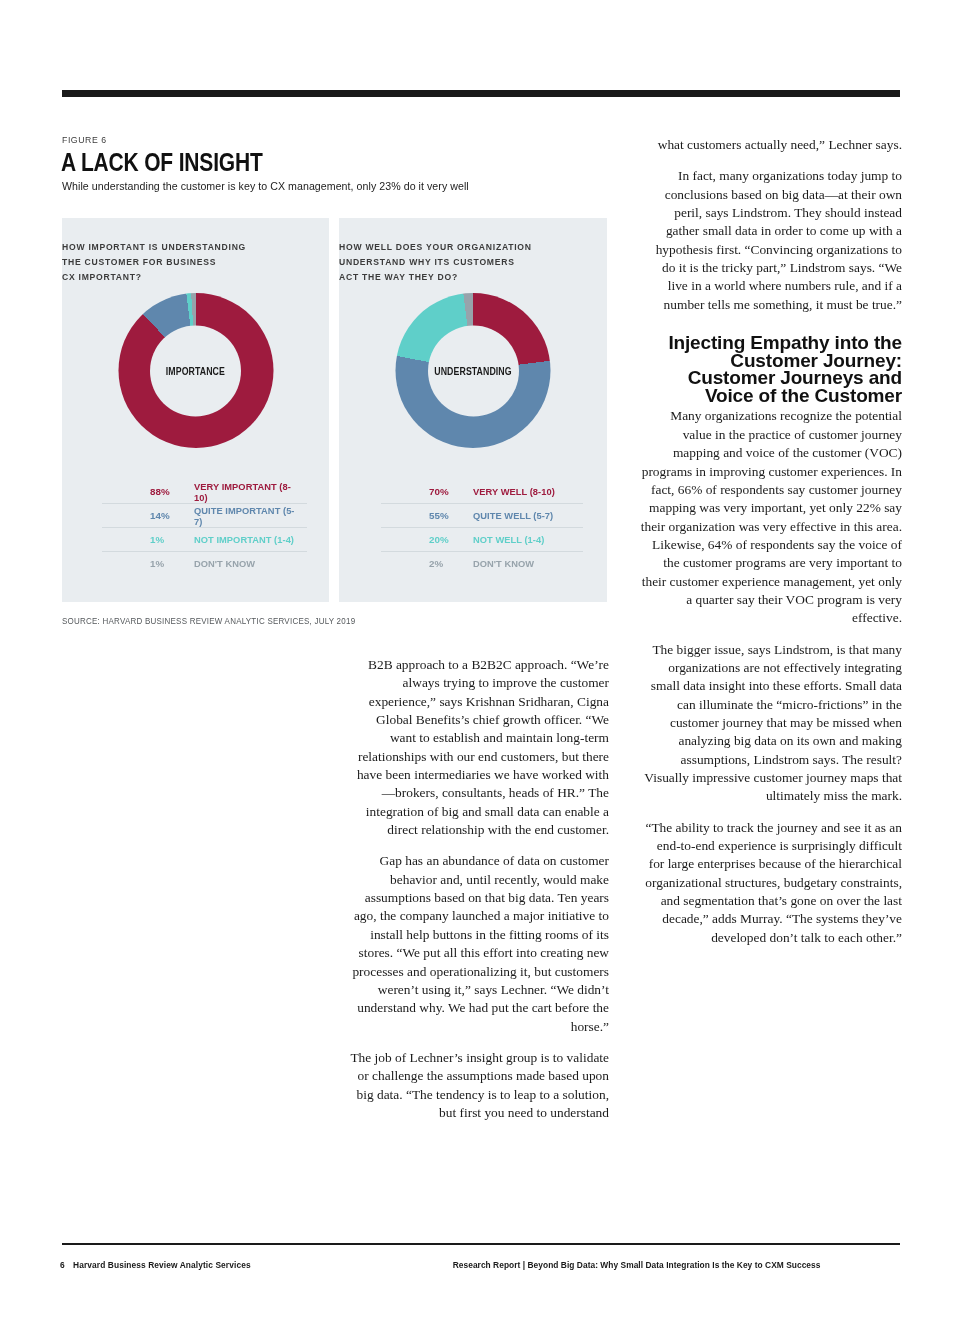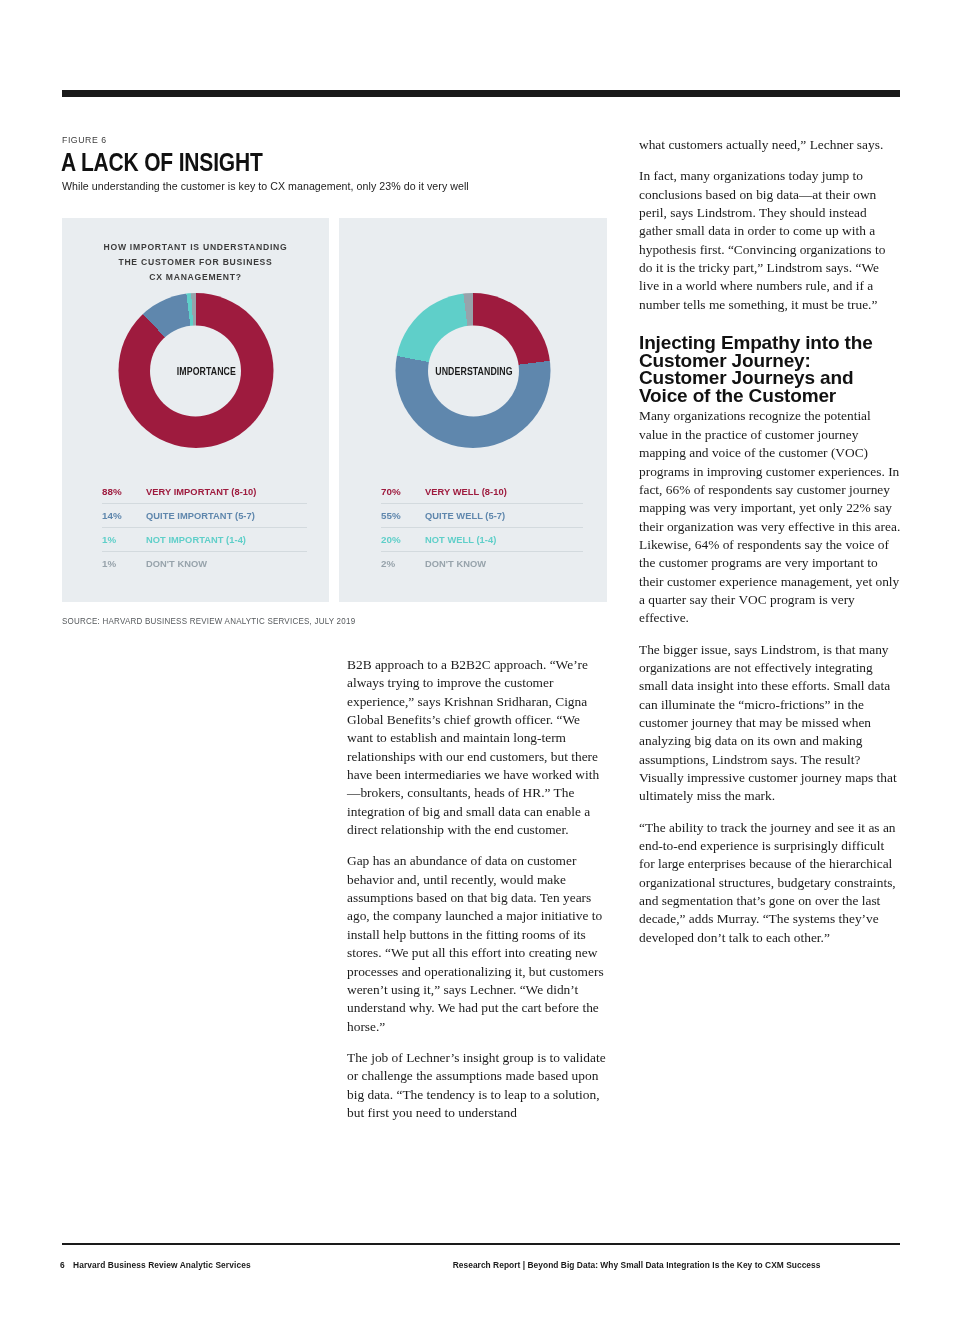--- a/index.html
+++ b/index.html
@@ -85,21 +85,20 @@
     background: #e9edf0;
   }
   .panel-a { left: 0px;   width: 267px; }
   .panel-b { left: 277px; width: 268px; }
 
   .panel-q {
     position: absolute;
     left: 0;
     right: 0;
     top: 22px;
-    text-align: center;
     font-family: "Liberation Sans", sans-serif;
     font-size: 8.6px;
     font-weight: 600;
     letter-spacing: 0.75px;
     line-height: 15px;
     color: #3b3b3b;
   }
 
   .donut-wrap {
     position: absolute;
@@ -119,21 +118,21 @@
     position: absolute;
     left: 50%;
     top: 50%;
     transform: translate(-50%, -50%);
     width: 91px;
     height: 91px;
     border-radius: 50%;
     background: #e9edf0;
     display: flex;
     align-items: center;
-    justify-content: flex-end;
+    justify-content: center;
   }
   .donut-hole span {
     font-family: "Liberation Sans", sans-serif;
     font-size: 10.2px;
     font-weight: 700;
     letter-spacing: 0.1px;
     color: #1a1a1a;
     transform: scaleX(0.86);
     white-space: nowrap;
   }
@@ -154,20 +153,21 @@
     border-bottom: 1px solid #d3dade;
     font-family: "Liberation Sans", sans-serif;
     font-weight: 700;
     font-size: 9.8px;
   }
   .legend-row:last-child { border-bottom: none; }
   .lg-val {
     width: 44px;
     flex: 0 0 44px;
     letter-spacing: 0px;
+    margin-left: 48px;
   }
   .lg-lab {
     flex: 1 1 auto;
     letter-spacing: 0.05px;
     transform: scaleX(0.95);
     transform-origin: left center;
   }
 
   
   .source {
@@ -182,21 +182,21 @@
     transform-origin: left top;
   }
 
   
   .col {
     position: absolute;
     font-family: "Liberation Serif", serif;
     font-size: 13.4px;
     line-height: 18.35px;
     color: #1b1b1b;
-    text-align: left;
+    text-align: right;
   }
   .col-mid {
     left: 347px;
     top: 656px;
     width: 262px;
   }
   .col-right {
     left: 639px;
     top: 136px;
     width: 263px;
@@ -261,21 +261,21 @@
   <div class="fig-label">FIGURE 6</div>
   <div class="fig-title">A LACK OF INSIGHT</div>
   <div class="fig-sub">While understanding the customer is key to CX management, only 23% do it very well</div>
 
   <div class="panels">
 
     <div class="panel panel-a">
       <div class="panel-q">
         <div>HOW IMPORTANT IS UNDERSTANDING</div>
         <div>THE CUSTOMER FOR BUSINESS</div>
-        <div>CX MANAGEMENT?</div>
+        <div>CX IMPORTANT?</div>
       </div>
 
       <div class="donut-wrap">
         <div class="donut" id="donut-a" style="background: conic-gradient(rgb(158, 27, 62) 0deg, rgb(158, 27, 62) 316.8deg, rgb(95, 135, 173) 316.8deg, rgb(95, 135, 173) 352.8deg, rgb(95, 207, 201) 352.8deg, rgb(95, 207, 201) 356.4deg, rgb(151, 163, 171) 356.4deg, rgb(151, 163, 171) 360deg);">
           <div class="donut-hole">
             <span>IMPORTANCE</span>
           </div>
         </div>
       </div>
 
@@ -293,20 +293,25 @@
             <div class="lg-lab" style="color: rgb(95, 207, 201);">NOT IMPORTANT (1-4)</div>
           </div>
           <div class="legend-row">
             <div class="lg-val" style="color: rgb(151, 163, 171);">1%</div>
             <div class="lg-lab" style="color: rgb(151, 163, 171);">DON'T KNOW</div>
           </div>
         </div>
     </div>
 
     <div class="panel panel-b">
+      <div class="panel-q">
+        <div>HOW WELL DOES YOUR ORGANIZATION</div>
+        <div>UNDERSTAND WHY ITS CUSTOMERS</div>
+        <div>ACT THE WAY THEY DO?</div>
+      </div>
 
       <div class="donut-wrap">
         <div class="donut" id="donut-b" style="background: conic-gradient(rgb(158, 27, 62) 0deg, rgb(158, 27, 62) 82.8deg, rgb(95, 135, 173) 82.8deg, rgb(95, 135, 173) 280.8deg, rgb(95, 207, 201) 280.8deg, rgb(95, 207, 201) 352.8deg, rgb(151, 163, 171) 352.8deg, rgb(151, 163, 171) 360deg);">
           <div class="donut-hole">
             <span>UNDERSTANDING</span>
           </div>
         </div>
       </div>
 
       <div class="legend" id="legend-b">

